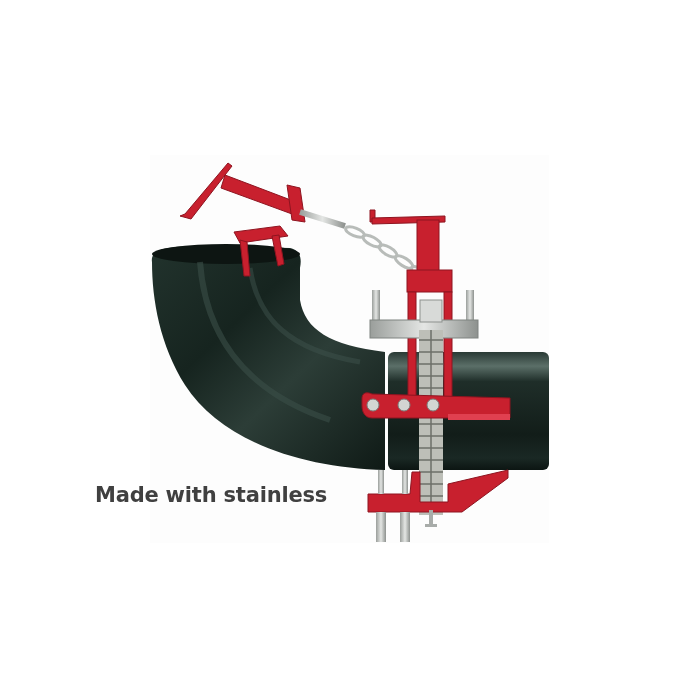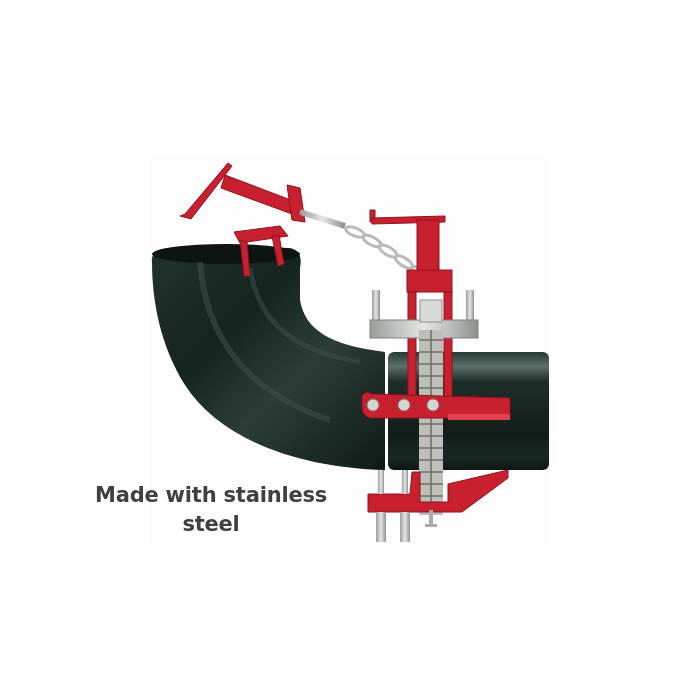--- a/index.html
+++ b/index.html
@@ -121,14 +121,13 @@
     <rect x="400" y="512" width="10" height="30" fill="url(#steelG)"></rect>
     <rect x="378" y="470" width="6" height="24" fill="url(#steelG)"></rect>
     <rect x="402" y="470" width="6" height="24" fill="url(#steelG)"></rect>
     <rect x="429" y="510" width="4" height="16" fill="#a8aca9"></rect>
     <rect x="425" y="524" width="12" height="3" fill="#a8aca9"></rect>
   </g>
 </svg>
 
 <div class="caption">
   <div>Made with stainless</div>
-  <div>steel</div>
 </div>
 
 </body></html>

